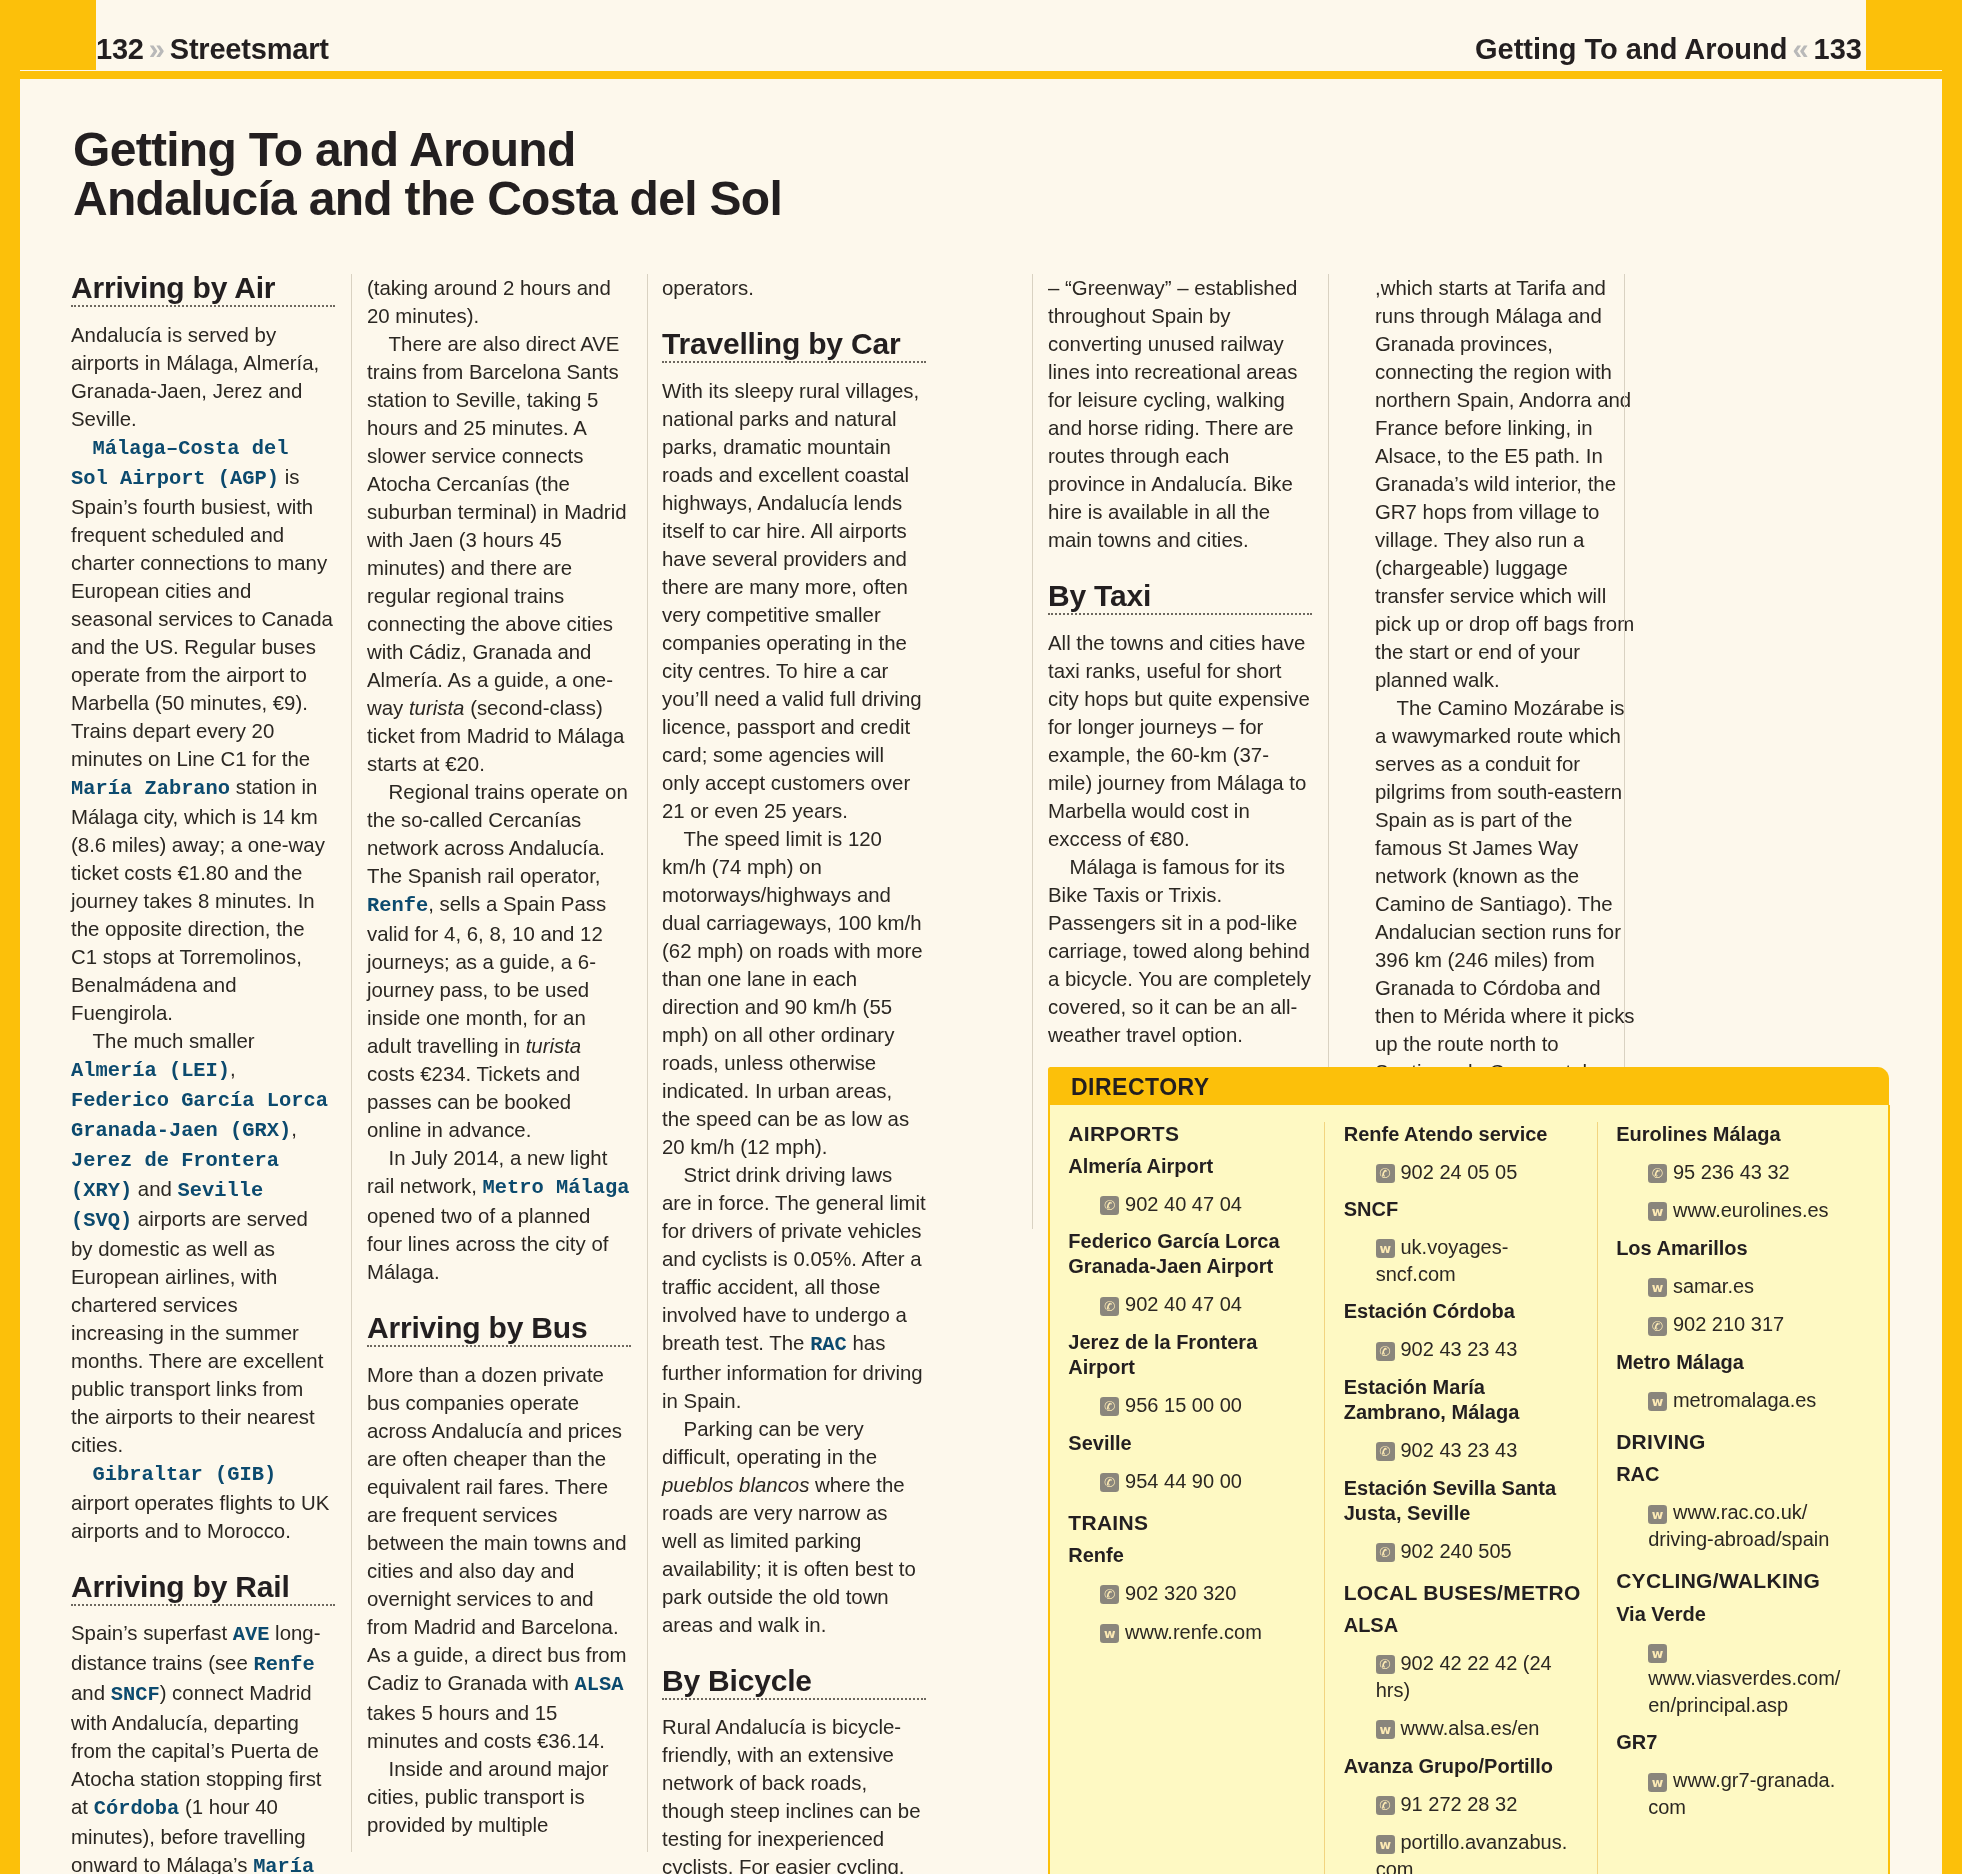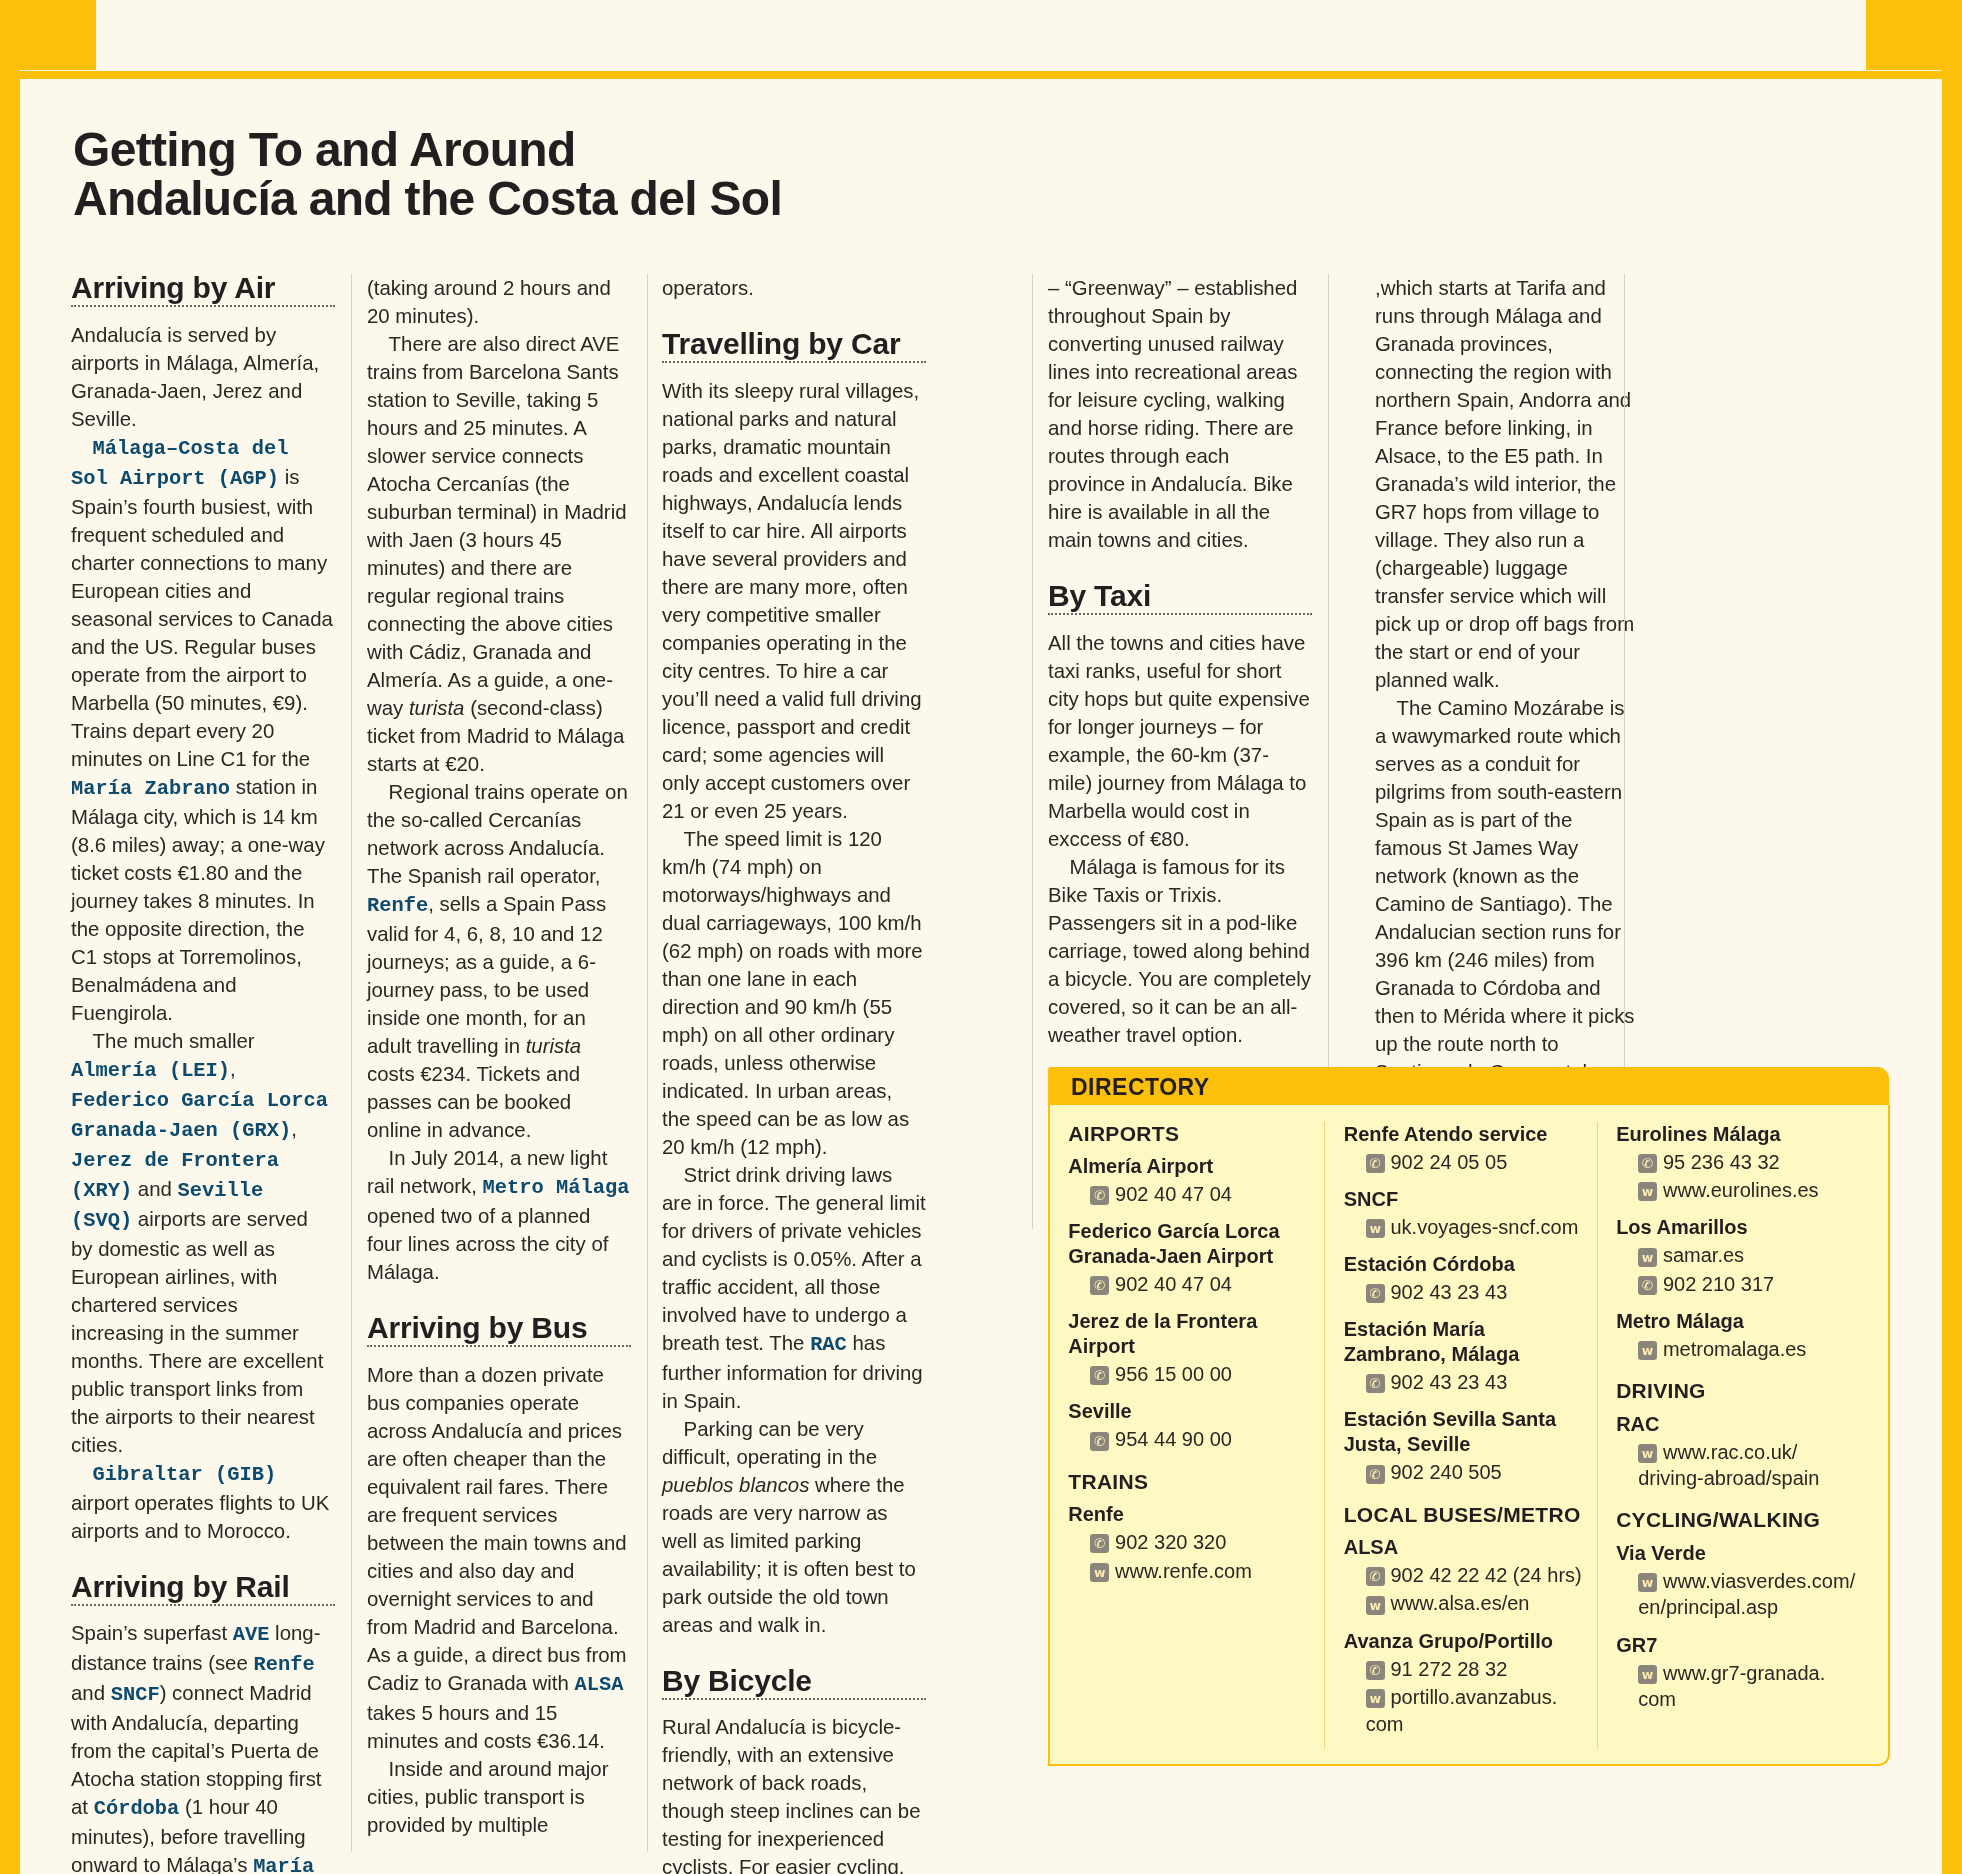--- a/index.html
+++ b/index.html
@@ -81,21 +81,21 @@
   }
   .dir-cols { display:flex; gap:0; }
   .dir-col { width:249px; padding-right:11.6px; position:relative; }
   .dir-col + .dir-col { border-left:1.7px solid #f2d480; padding-left:18.3px; width:246px; }
   .dir-group {
     font-size:21px; font-weight:bold; color:#231f20;
     letter-spacing:0.3px; margin:0 0 8.3px 0;
   }
   .dir-group.spaced { margin-top:16.6px; }
   .dir-name { font-size:20px; font-weight:bold; color:#231f20; line-height:25px; margin:0; }
-  .dir-line { font-size:20px; color:#2b2722; line-height:26.6px; margin:2px;padding-left:20px; }
+  .dir-line { font-size:20px; color:#2b2722; line-height:26.6px; margin:12px;padding-left:20px; }
   .dir-entry { margin-bottom:11.6px; }
   .ic {
     display:inline-block; width:19px; height:19px; background:#8a867c;
     border-radius:3.3px; color:#fdeab4; font-size:13.3px; font-weight:bold;
     text-align:center; line-height:19px; vertical-align:0.8px; margin-right:5.8px;
     font-family:"DejaVu Sans", sans-serif;
   }
   .ic.w { font-size:12.5px; }
 </style>
 </head>
@@ -103,20 +103,28 @@
 
 <div class="page">
   <div class="side-left"></div>
   <div class="side-right"></div>
   <div class="canvas"></div>
 
   <div class="bar-top-left"></div>
   <div class="bar-top-right"></div>
   <div class="rule-yellow"></div>
 
+  <div class="hdr">
+    <div class="hdr-left">
+      <span class="pg">132</span><span class="chev">»</span><span class="hdr-sec">Streetsmart</span>
+    </div>
+    <div class="hdr-right">
+      <span class="hdr-sec">Getting To and Around</span><span class="chev">«</span><span class="pg">133</span>
+    </div>
+  </div>
 
   <div class="maintitle">
     <span class="l2">Getting To and Around</span>
     <span class="l2">Andalucía and the Costa del Sol</span>
   </div>
 
   <div class="cols">
 
   <div class="col" style="left: 0px; width: 264px;">
         <div class="sec-h first">Arriving by Air</div>

